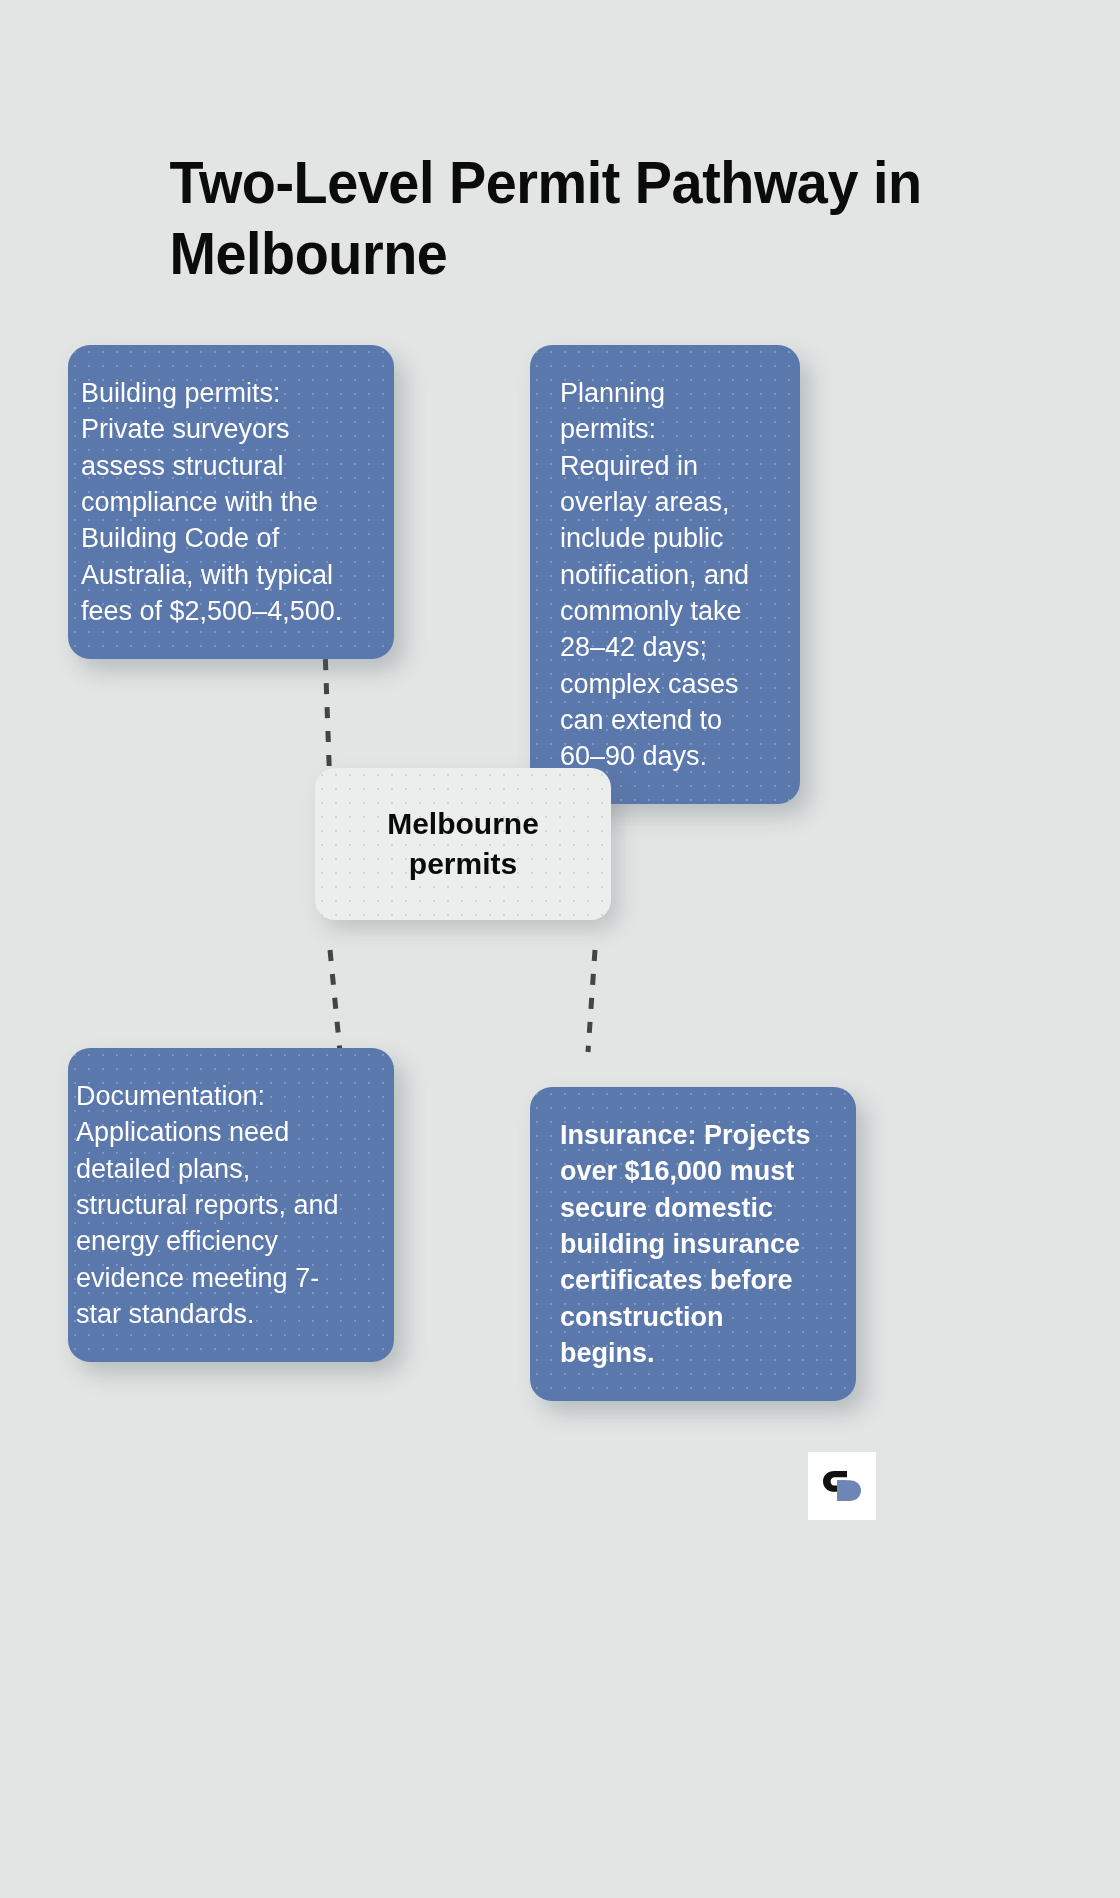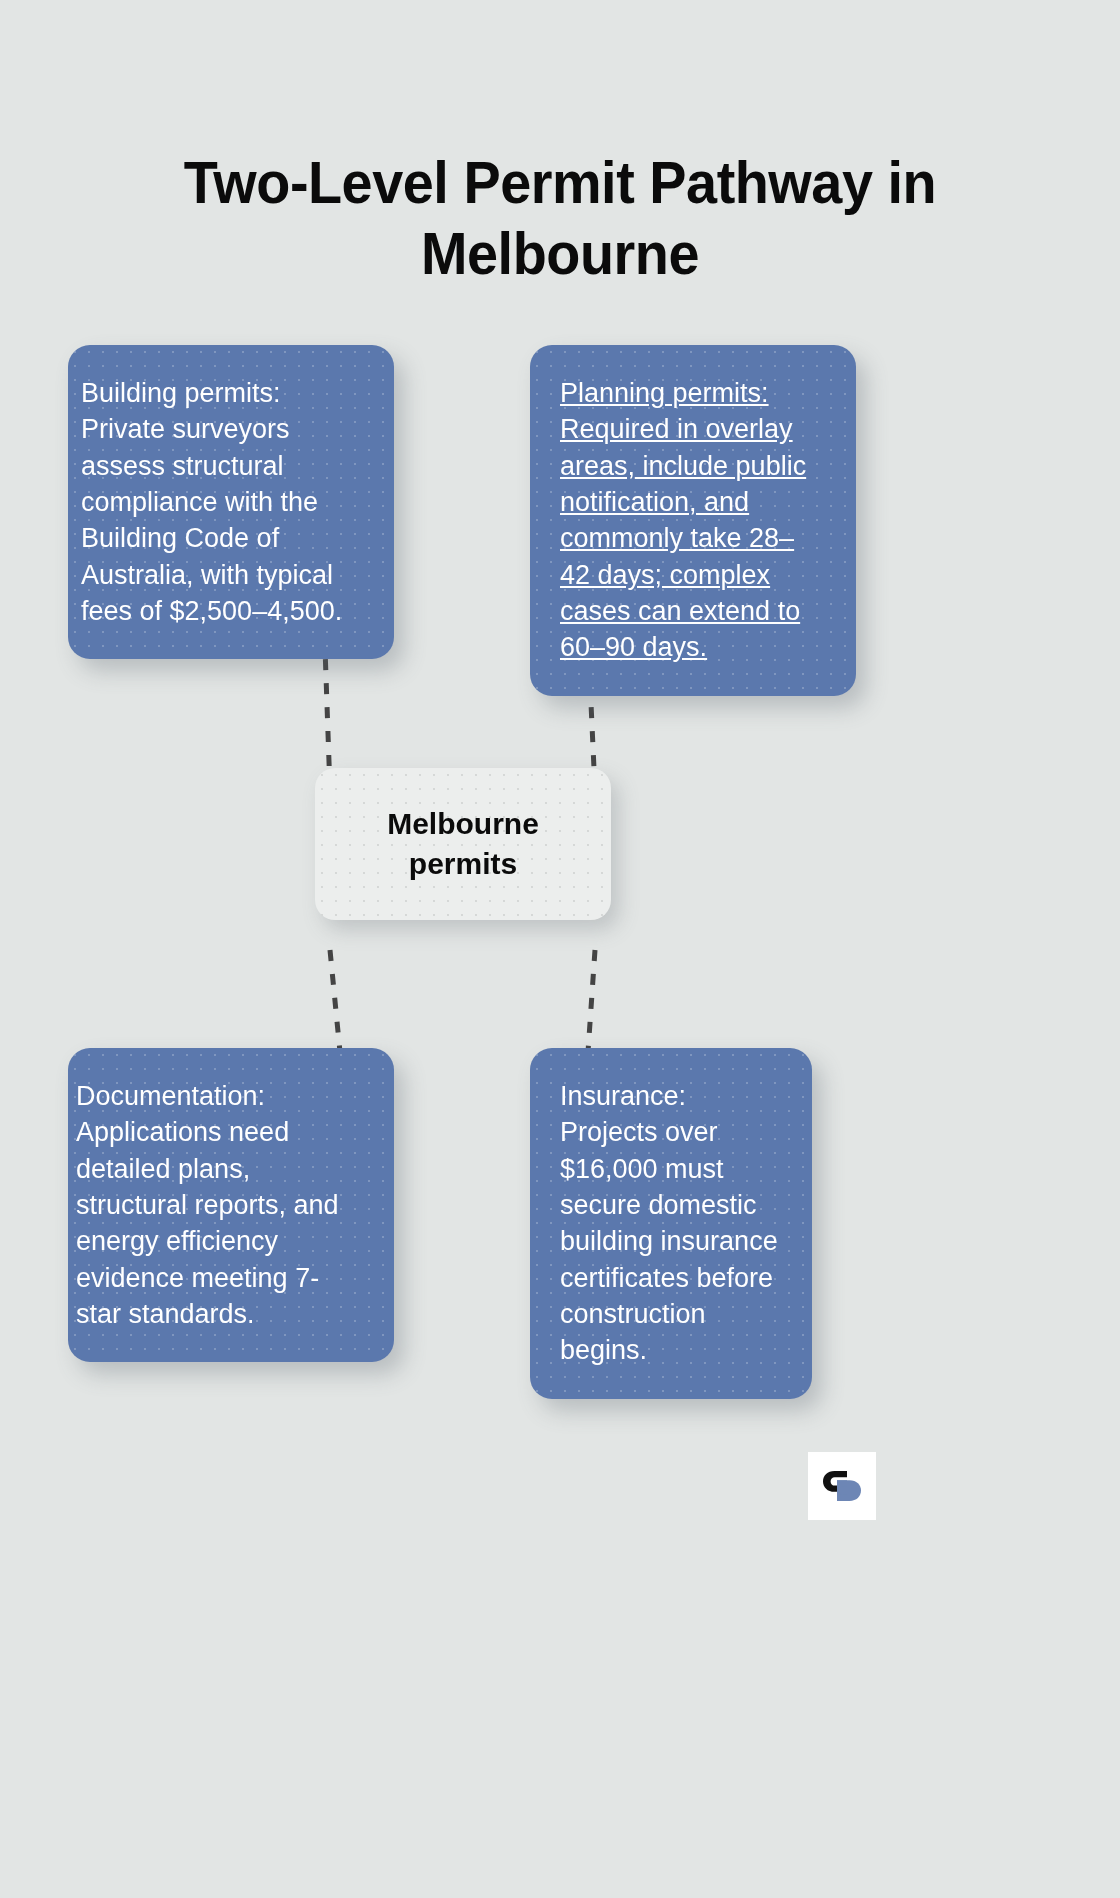--- a/index.html
+++ b/index.html
@@ -20,21 +20,20 @@
     inset: 0;
   }
 
   
   #page-title {
     position: absolute;
     left: 50%;
     transform: translateX(-50%);
     top: 108px;
     width: 840px;
-    text-align: center;
     font-size: 60px;
     line-height: 1.18;
     font-weight: 700;
     color: #0b0b0b;
     letter-spacing: -0.5px;
     font-family: "Liberation Sans Narrow", "Liberation Sans", sans-serif;
     transform-origin: center top;
   }
   #page-title .title-inner {
     display: block;
@@ -61,23 +60,23 @@
     border-radius: 22px;
     color: #ffffff;
     padding: 30px 34px 30px 30px;
     font-size: 27px;
     line-height: 1.345;
     box-shadow: 10px 12px 22px rgba(90,100,110,0.30);
     font-weight: 400;
   }
 
   #leaf-building  { left: 68px;  top: 345px;  width: 326px; padding-left: 13px; }
-  #leaf-planning  { left: 530px; top: 345px;  width: 326px; text-decoration: underline; }
+  #leaf-planning  { left: 530px; top: 345px;  width: 270px; }
   #leaf-docs      { left: 68px;  top: 1048px; width: 326px; padding-left: 8px; }
-  #leaf-insurance { left: 530px; top: 1048px; width: 282px; }
+  #leaf-insurance { left: 530px; top: 1087px; width: 326px; font-weight: bold; }
 
   
   #center-node {
     position: absolute;
     left: 315px;
     top: 768px;
     width: 296px;
     height: 152px;
     box-sizing: border-box;
     background-color: #eceeed;

